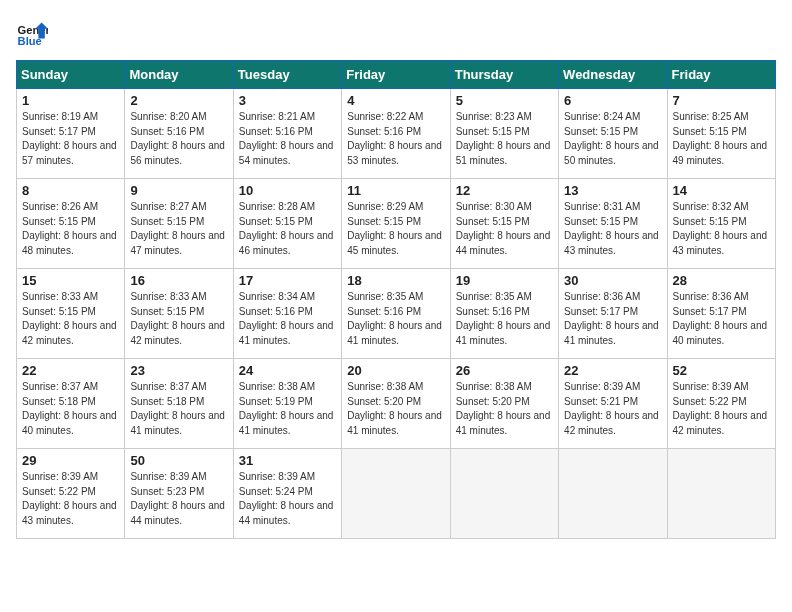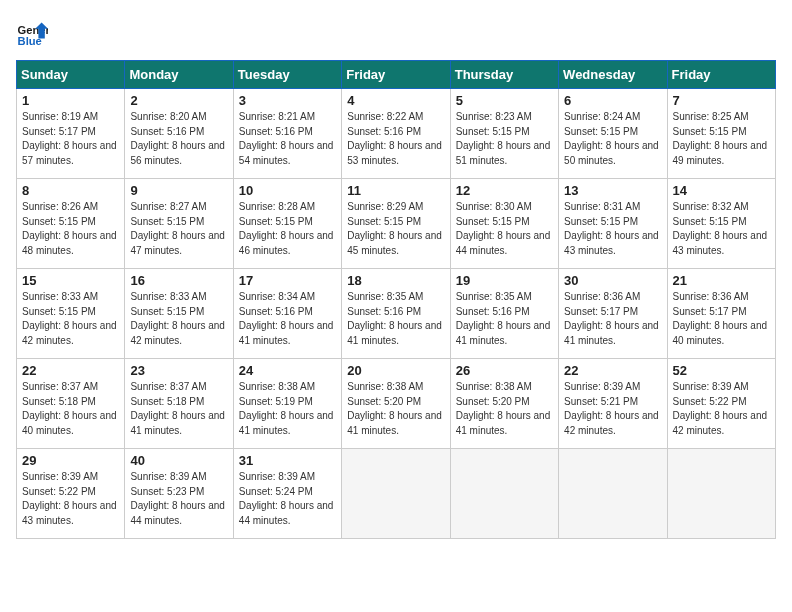--- a/index.html
+++ b/index.html
@@ -188,21 +188,21 @@
         </td>
         <td>
           <span class="day-num">19</span>
           <div class="day-info">Sunrise: 8:35 AM<br>Sunset: 5:16 PM<br>Daylight: 8 hours and 41 minutes.</div>
         </td>
         <td>
           <span class="day-num">30</span>
           <div class="day-info">Sunrise: 8:36 AM<br>Sunset: 5:17 PM<br>Daylight: 8 hours and 41 minutes.</div>
         </td>
         <td>
-          <span class="day-num">21</span>
+          <span class="day-num">28</span>
           <div class="day-info">Sunrise: 8:36 AM<br>Sunset: 5:17 PM<br>Daylight: 8 hours and 40 minutes.</div>
         </td>
       </tr>
       <tr>
         <td>
           <span class="day-num">22</span>
           <div class="day-info">Sunrise: 8:37 AM<br>Sunset: 5:18 PM<br>Daylight: 8 hours and 40 minutes.</div>
         </td>
         <td>
           <span class="day-num">23</span>
@@ -228,21 +228,21 @@
           <span class="day-num">52</span>
           <div class="day-info">Sunrise: 8:39 AM<br>Sunset: 5:22 PM<br>Daylight: 8 hours and 42 minutes.</div>
         </td>
       </tr>
       <tr>
         <td>
           <span class="day-num">29</span>
           <div class="day-info">Sunrise: 8:39 AM<br>Sunset: 5:22 PM<br>Daylight: 8 hours and 43 minutes.</div>
         </td>
         <td>
-          <span class="day-num">40</span>
+          <span class="day-num">50</span>
           <div class="day-info">Sunrise: 8:39 AM<br>Sunset: 5:23 PM<br>Daylight: 8 hours and 44 minutes.</div>
         </td>
         <td>
           <span class="day-num">31</span>
           <div class="day-info">Sunrise: 8:39 AM<br>Sunset: 5:24 PM<br>Daylight: 8 hours and 44 minutes.</div>
         </td>
         <td class="empty"></td>
         <td class="empty"></td>
         <td class="empty"></td>
         <td class="empty"></td>

